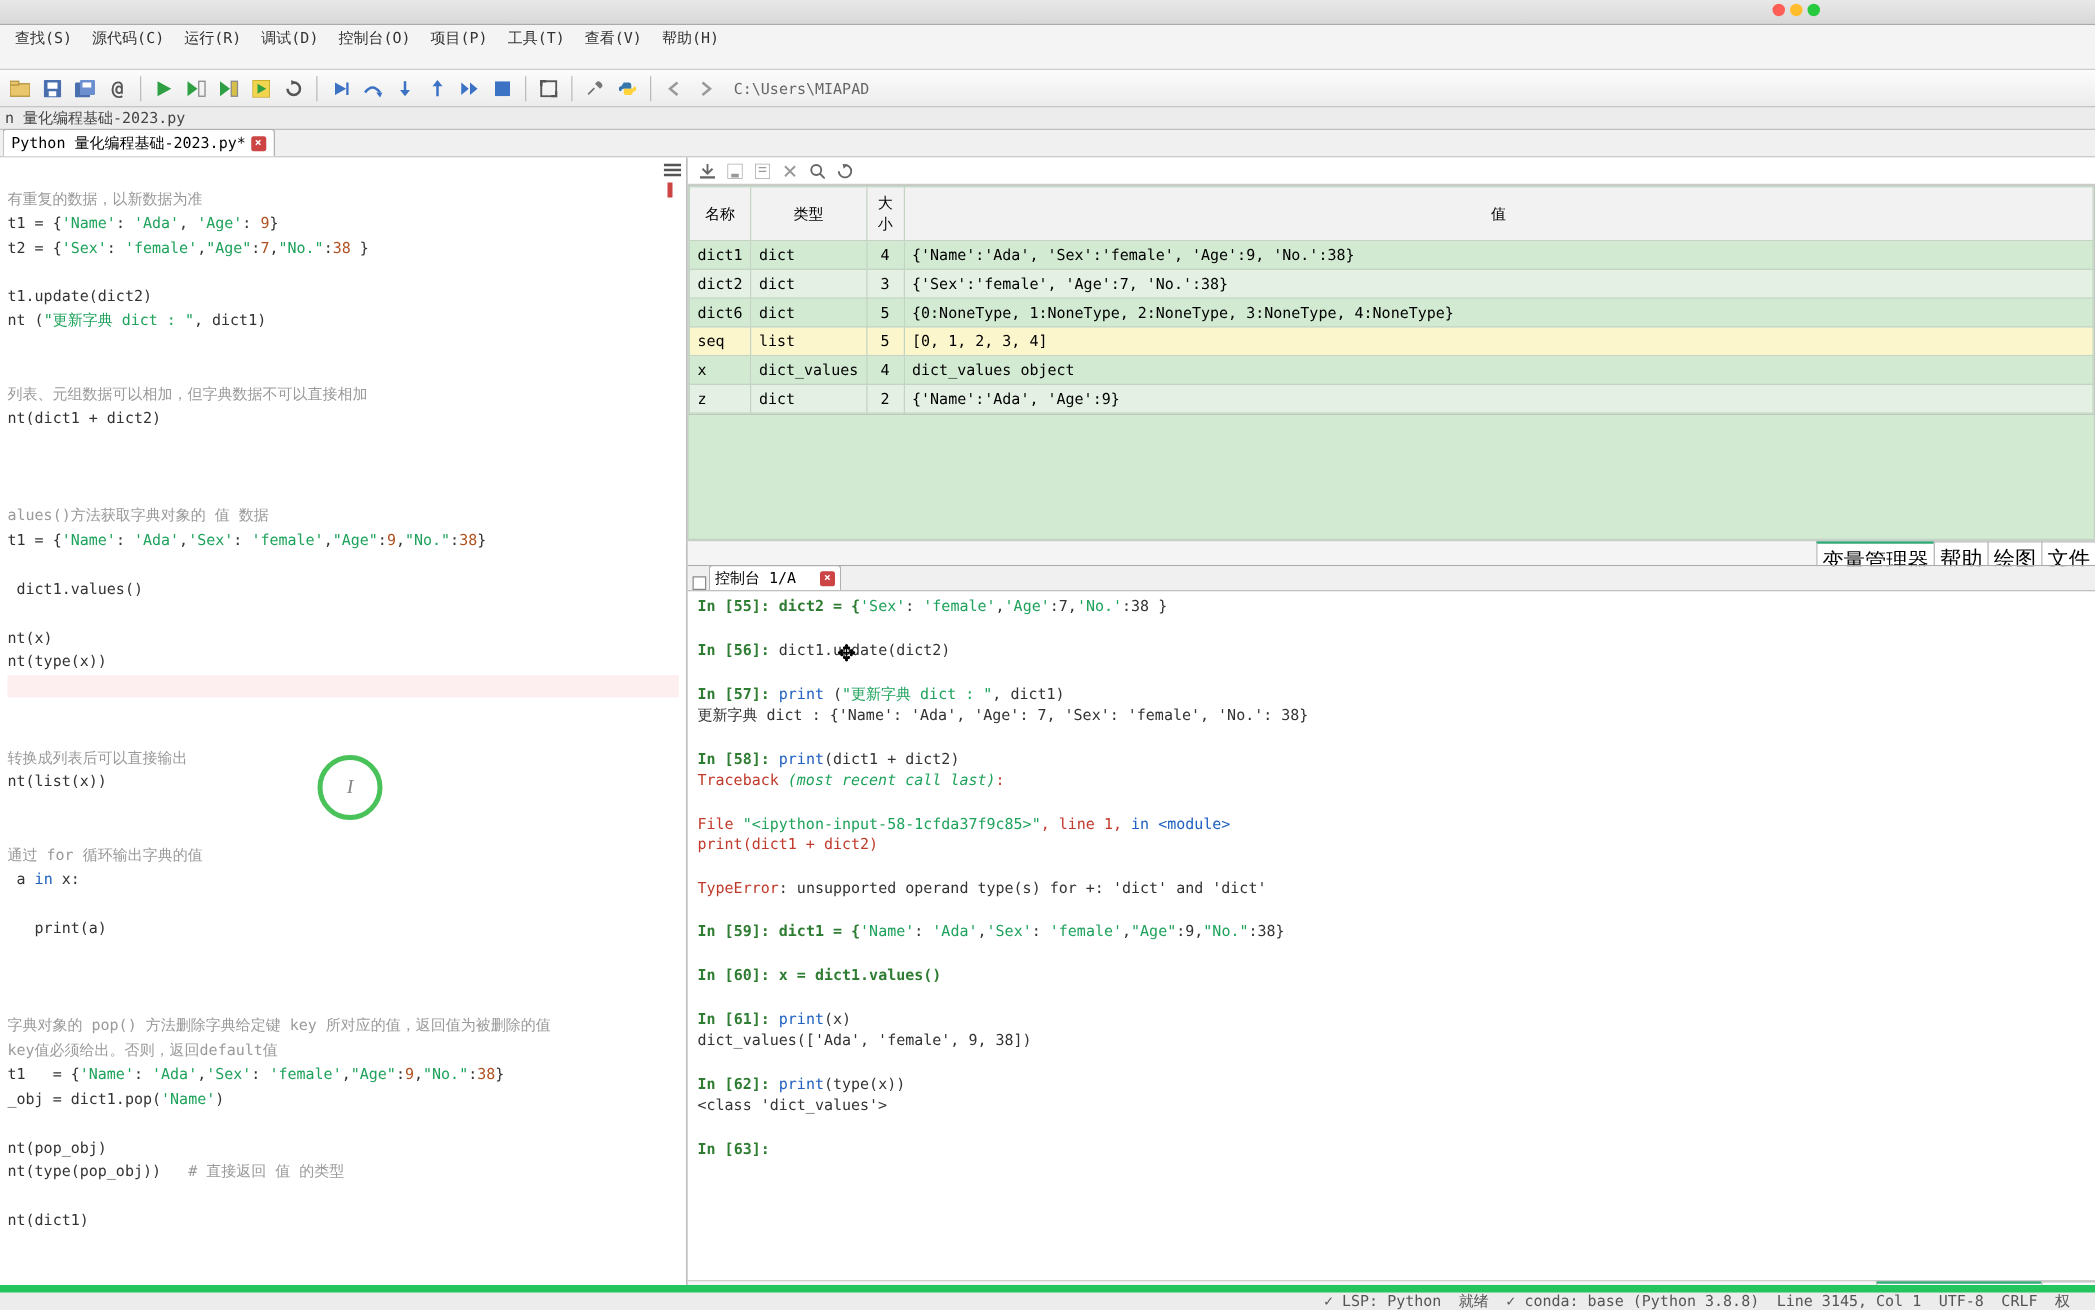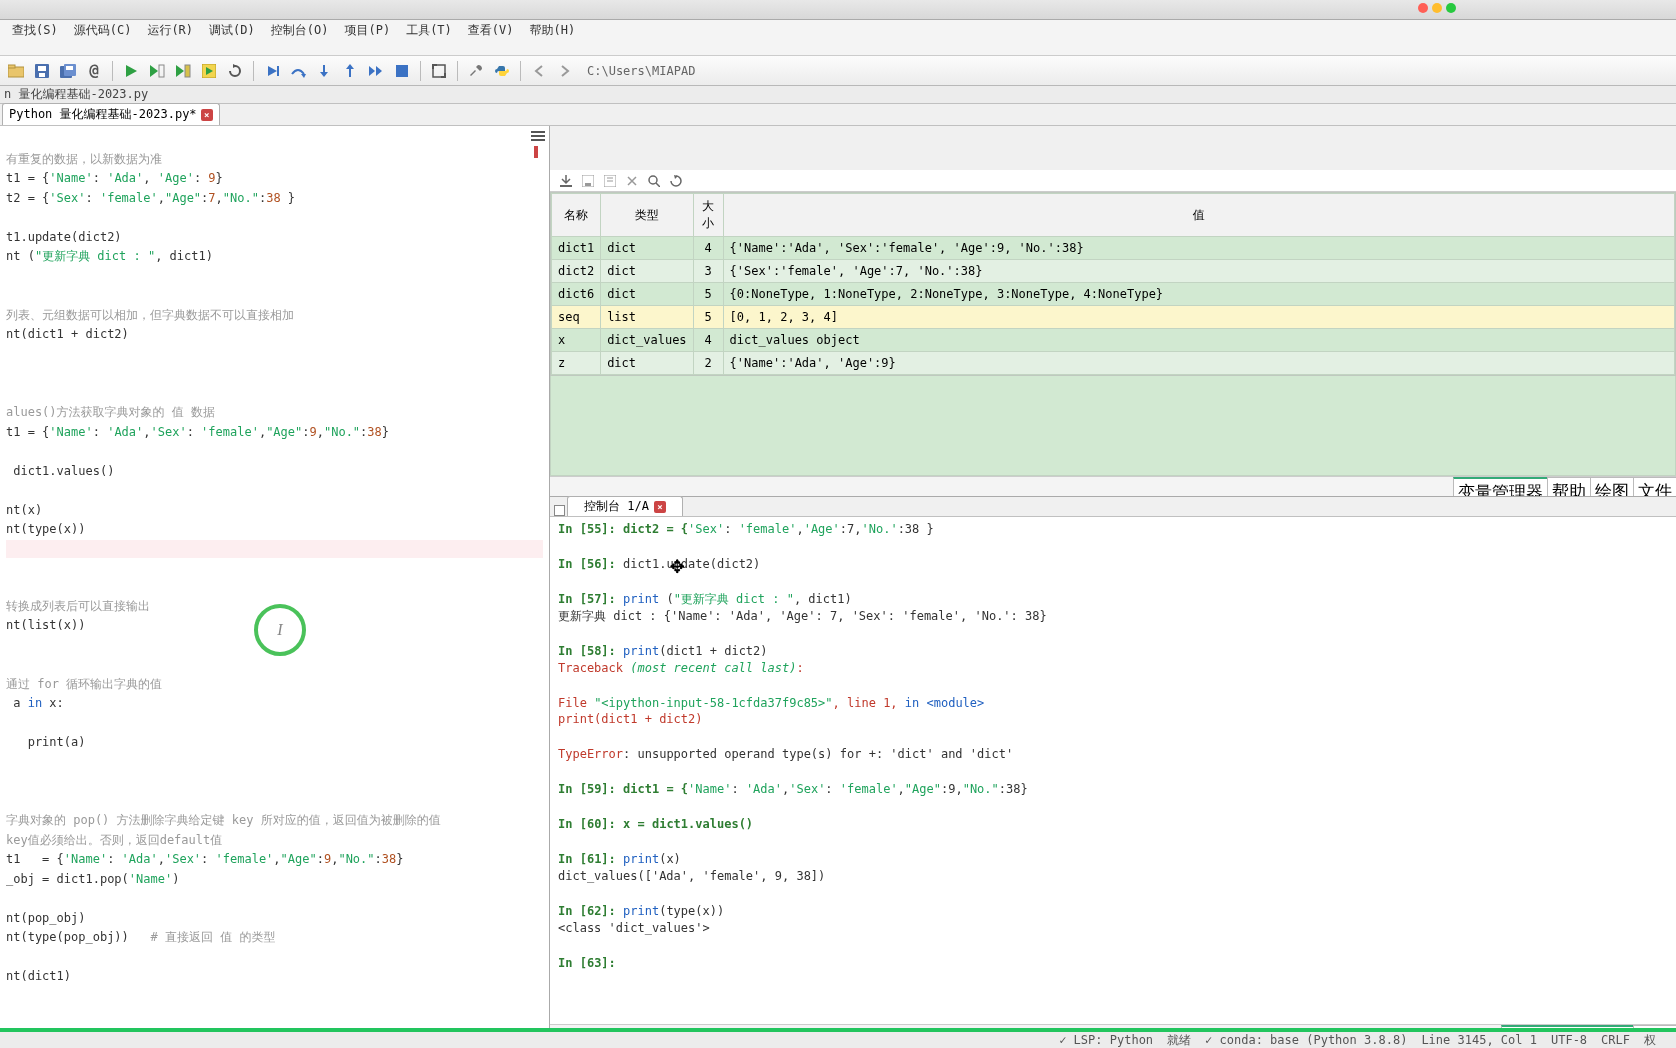--- a/index.html
+++ b/index.html
@@ -31,57 +31,57 @@
 .editor-content .kw { color:#2060c0; }
 .editor-content .num { color:#b05020; }
 .hl-line { background: #fdeef0; display:block; width:100%; }
 .green-circle { position:absolute; left:254px; top:478px; width:52px; height:52px; border:4px solid #4ac25a; border-radius:50%; pointer-events:none; display:flex; align-items:center; justify-content:center; color:#888; font-style:italic; font-family:serif; font-size:16px; }
 .hscroll { position:absolute; bottom:0; left:0; right:0; height:16px; background:#eee; border-top:1px solid #ccc; }
 .hscroll .thumb { position:absolute; left:0; width:330px; height:12px; top:2px; background:#c8c8c8; border:1px solid #aaa; border-radius:2px; }
 .hscroll .tri { position:absolute; right:2px; top:2px; width:0;height:0;border-top:5px solid transparent;border-bottom:5px solid transparent;border-left:7px solid #888; }
 .ham { position:absolute; top:4px; right:4px; cursor:pointer; }
 .red-strip { position:absolute; left:534px; top:20px; width:4px; height:12px; background:#c44; }
 
-.right-pane { flex:1; display:flex; flex-direction:column; background:#fff;margin-top:44px; }
+.right-pane { flex:1; display:flex; flex-direction:column; background:#fff; }
 .var-toolbar { height:22px; border-bottom:1px solid #ccc; display:flex; align-items:center; gap:10px; padding-left:10px; }
 .var-toolbar span { color:#777; cursor:pointer; }
 
 .var-table { border:1px solid #bfc9bf; font-size:12px; }
 .var-table table { border-collapse: collapse; width:100%; }
 .var-table th, .var-table td { border:1px solid #c2d4c2; padding:4px 6px; text-align:left; font-family: Consolas, monospace; }
 .var-table th { background:#f2f2f2; font-weight:normal; text-align:center; }
 .var-table .col-name{width:42px}.var-table .col-type{width:80px}.var-table .col-size{width:30px; text-align:center}
 .var-table tbody tr:nth-child(odd){ background:#d2e9d2; }
 .var-table tbody tr:nth-child(even){ background:#e3f0e3; }
 .var-table tbody tr.hl { background:#fcf6cc; }
 .var-spacer { flex:0 0 100px; background:#d2e9d2; border-left:1px solid #c2d4c2; border-right:1px solid #c2d4c2; border-bottom:1px solid #c2d4c2; }
 
 .var-bottom-tabs { height:20px; border-top:1px solid #ccc; display:flex; justify-content:flex-end; background:#f4f4f4; }
 .vbt { padding:2px 4px; border:1px solid #bbb; border-bottom:none; background:#fff; margin-right:-1px; font-size:17px; }
 .vbt.active { background:#fff; border-top:2px solid #3a7; }
 
 .console-wrap { flex:1; display:flex; flex-direction:column; border-top:1px solid #aaa; min-height:0; }
 .console-tabs { height:20px; display:flex; align-items:flex-end; background:#f0f0f0; border-bottom:1px solid #c0c0c0; padding-left:4px; gap:2px; }
-.console-tab { background:#fff; border:1px solid #b0b0b0; border-bottom:none; border-radius:3px 3px 0 0; padding:1px 16px; display:flex; align-items:center; gap:5px; font-size:11px; }
+.console-tab { background:#fff; border:1px solid #b0b0b0; border-bottom:none; border-radius:3px 3px 0 0; padding:1px 4px; display:flex; align-items:center; gap:19px; font-size:11px; }
 .chk { width:11px; height:11px; border:1px solid #888; background:#fff; }
 
 .console { flex:1; overflow:auto; padding:4px 8px; font-family: Consolas, monospace; font-size:13px; line-height:1.4; color:#333; position:relative; }
 .console .inlbl { color:#2e7d32; font-weight:bold; }
 .console .innum { color:#2e7d32; font-weight:bold; }
 .console .fn { color:#2060c0; }
 .console .str { color:#1fa35c; }
 .console .err { color:#c0392b; }
 .console .trace-cm { color:#1fa35c; font-style: italic; }
 .console .file { color:#1fa35c; }
 .console .bluekw { color:#2060c0; }
 .move-cursor { position:absolute; left:120px; top:32px; font-size:24px; color:#000; pointer-events:none; }
 
 .console-bottom-tabs { height:20px; border-top:1px solid #ccc; display:flex; justify-content:flex-end; background:#f4f4f4; }
 
-.status-bar { position:absolute; bottom:0; left:0; right:0; height:20px; background:#ececec; border-top:4px solid #22c55e; display:flex; align-items:center; justify-content:flex-end; gap:14px; padding-right:20px; color:#555; font-size:11px; }
+.status-bar { position:absolute; bottom:0; left:0; right:0; height:20px; background:#ececec; border-top:6px solid #22c55e; display:flex; align-items:center; justify-content:flex-end; gap:14px; padding-right:20px; color:#555; font-size:11px; }
 .status-bar .perm { color:#555; }
 svg { display:block; }
 </style>
 </head>
 <body>
 
 <div class="title-bar">
   <span class="mac-dots">
     <span class="dot red"></span>
       <span class="dot yel"></span>

